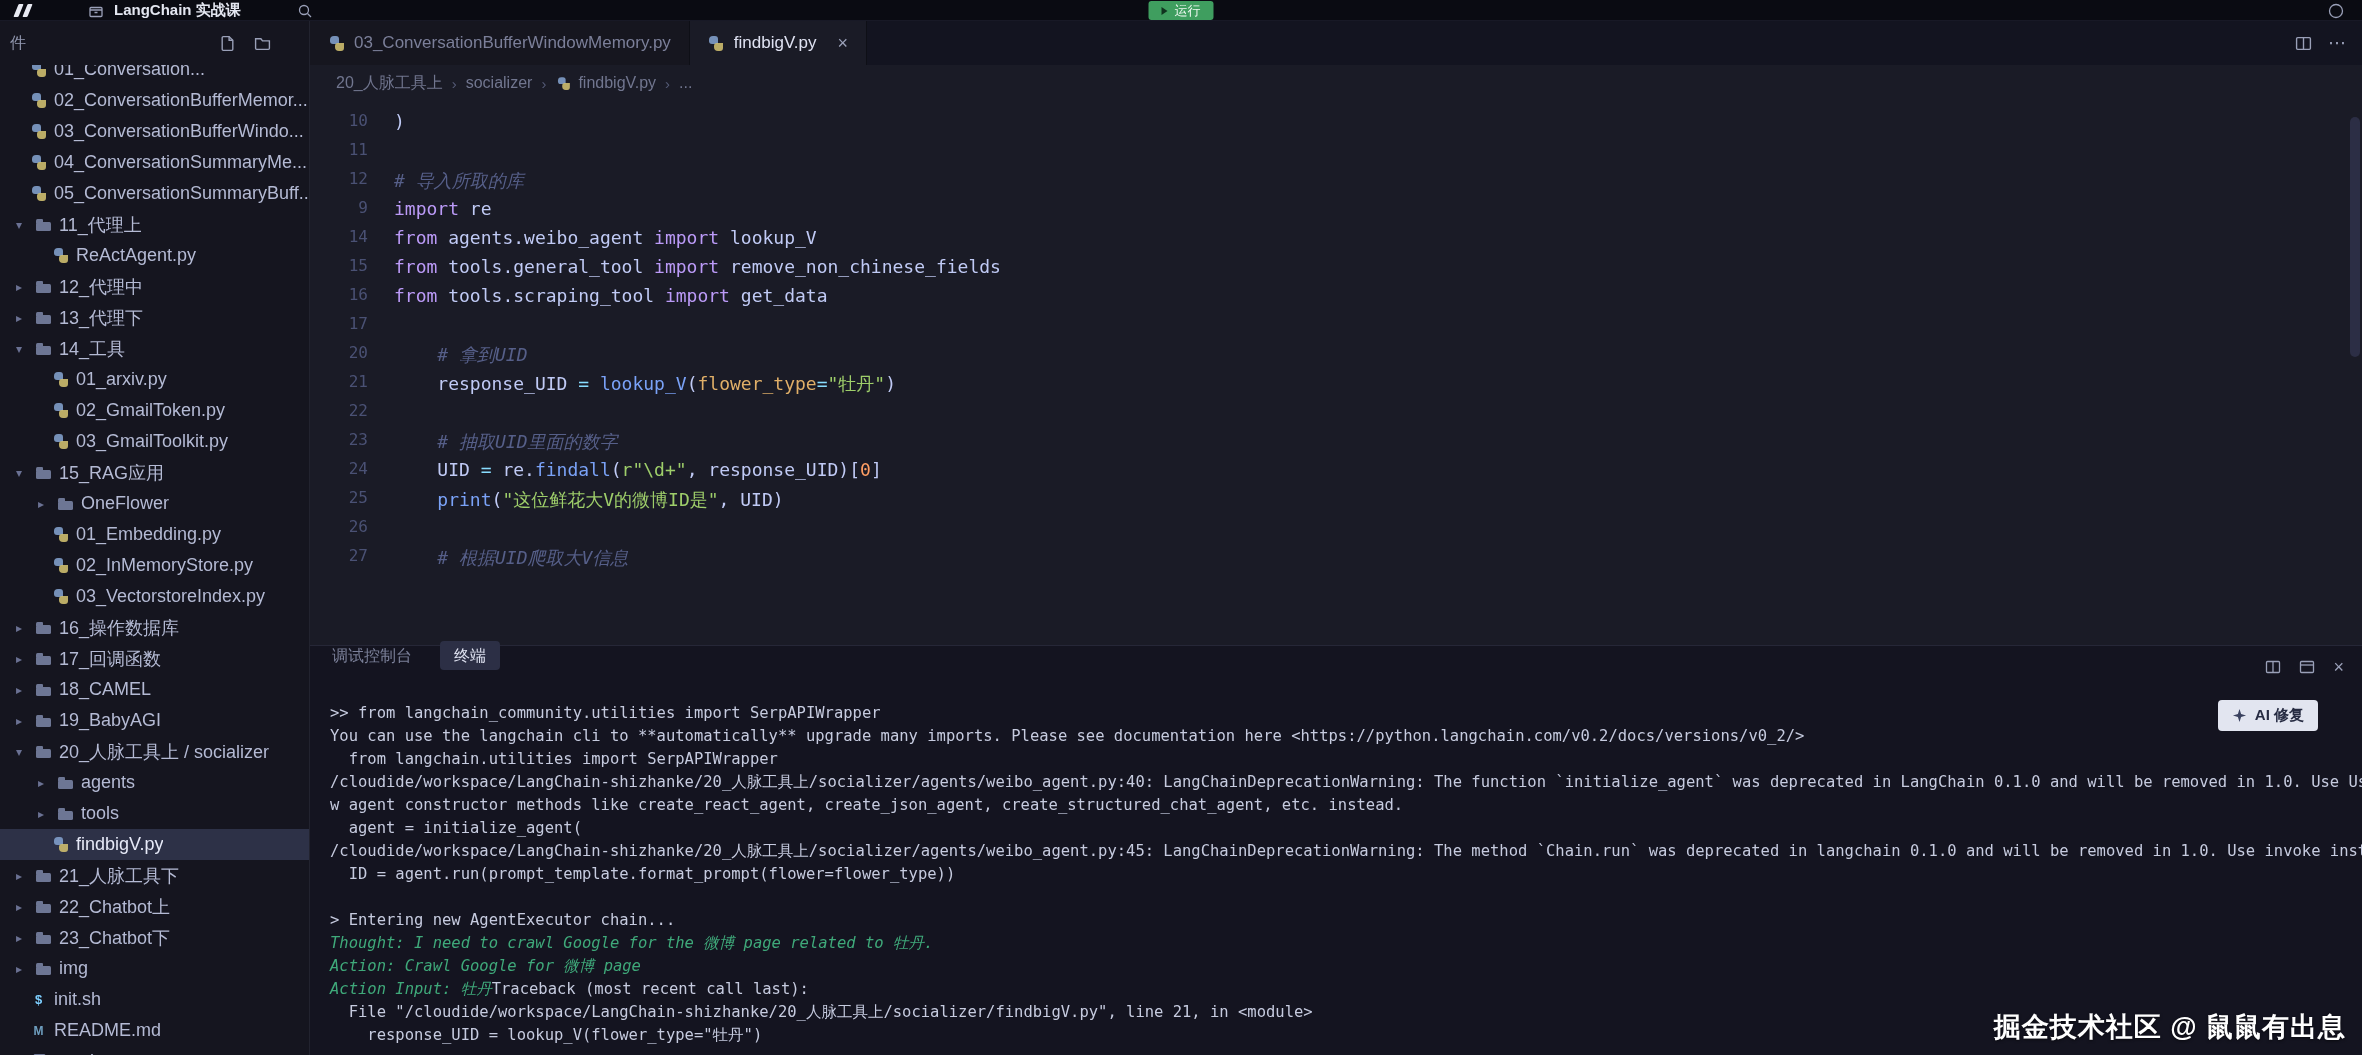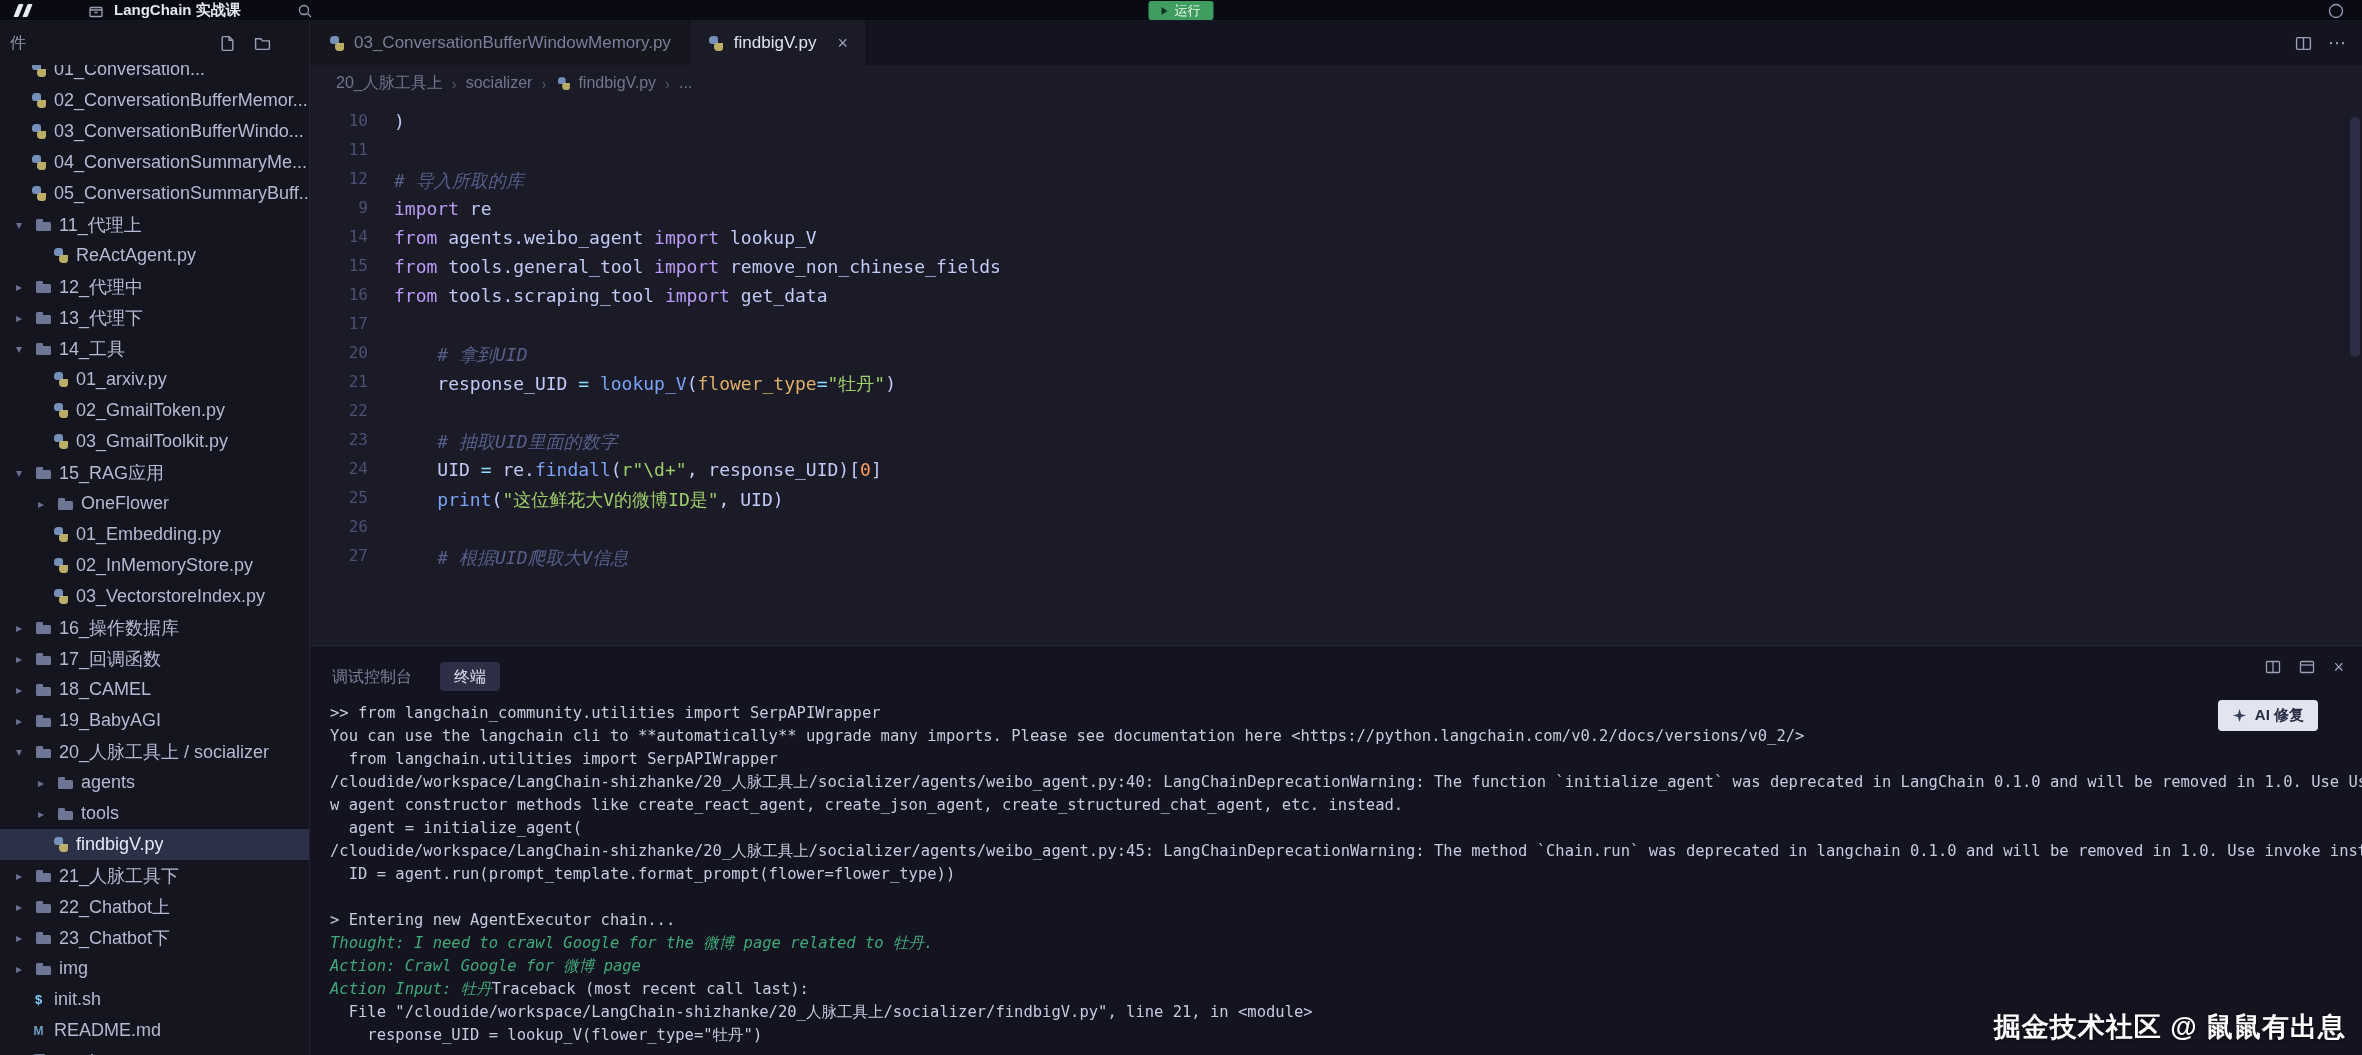--- a/index.html
+++ b/index.html
@@ -76,21 +76,21 @@
   .c-fn{color:var(--function,#7aa2f7)}
   .c-cm{color:var(--comment,#565f89);font-style:italic}
   .c-num{color:var(--number,#ff9e64)}
   .c-op{color:var(--operator,#89ddff)}
   .c-param{color:var(--parameter,#e0af68)}
   .scrollbar{position:absolute;right:2px;top:4px;width:10px;bottom:4px}
   .scrollbar .thumb{position:absolute;top:12px;height:240px;width:10px;background:#2c2e45;border-radius:5px}
 
   
   #panel{flex:0 0 410px;height:410px;background:#141420;border-top:1px solid #262737;display:flex;flex-direction:column;position:relative}
-  .panel-header{flex:0 0 42px;height:42px;display:flex;align-items:flex-end;padding:0 20px;position:relative}
+  .panel-header{flex:0 0 42px;height:42px;display:flex;align-items:flex-start;padding:0 20px;position:relative}
   .panel-tab{font-size:16px;color:#7b8099;margin-right:26px;cursor:pointer;padding:6px 2px}
   .panel-tab.active{background:#2c2f45;color:#dde0ef;padding:6px 14px;border-radius:4px}
   .panel-actions{position:absolute;right:18px;top:0;height:42px;display:flex;align-items:center;gap:18px;color:#9aa0b8;font-size:18px}
   .panel-actions span{cursor:pointer}
 
   #terminal{flex:1;position:relative;padding:14px 0 0 20px;overflow:hidden;font-family:"DejaVu Sans Mono","Liberation Mono",monospace}
   .term-row{height:23px;line-height:23px;font-size:15.5px;white-space:pre}
   .t-w{color:#c6cbdf}
   .t-g{color:var(--terminal-green,#3fa97a);font-style:italic}
   #ai-fix{position:absolute;top:12px;right:44px;display:flex;align-items:center;gap:8px;background:var(--ai-fix-bg,#e2e5f0);

